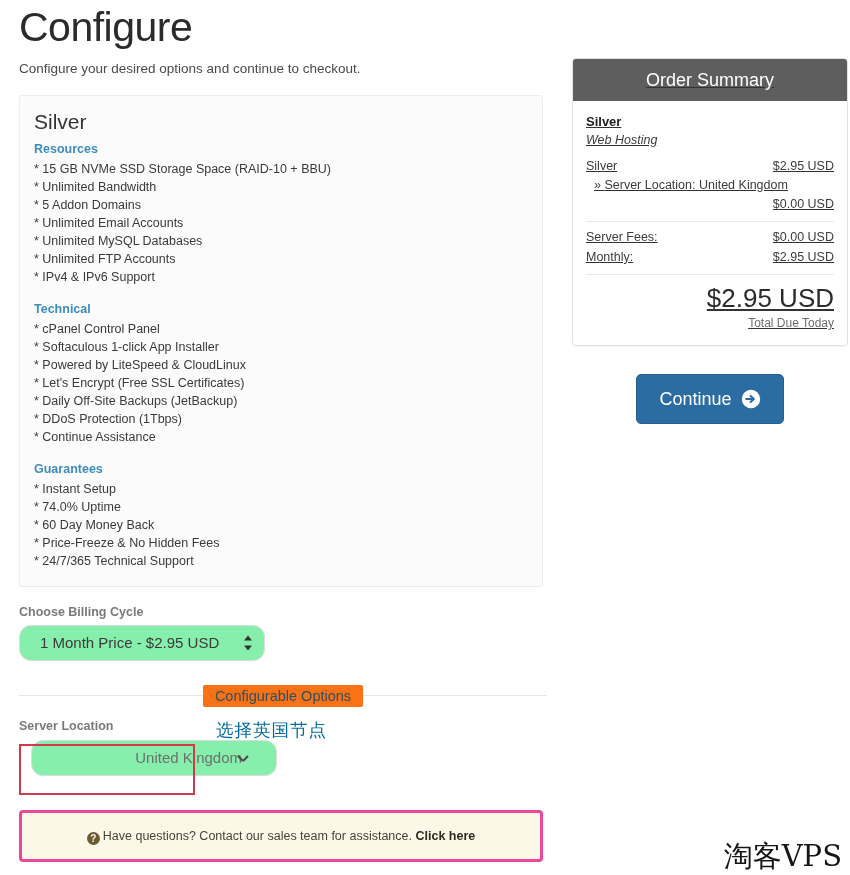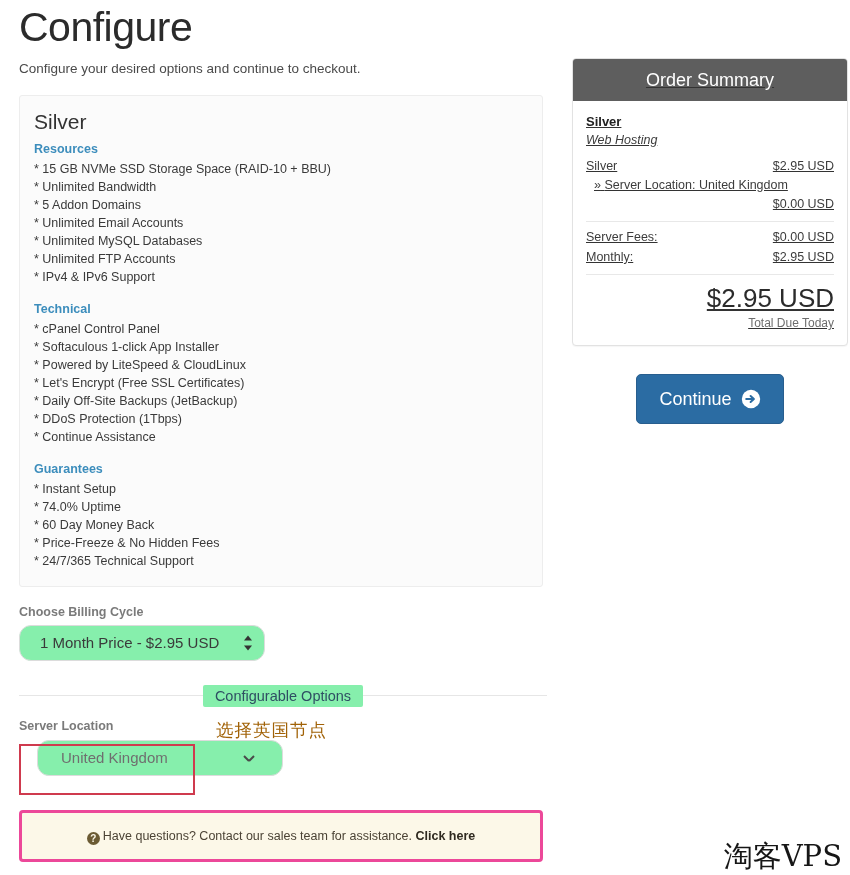--- a/index.html
+++ b/index.html
@@ -138,39 +138,40 @@
   }
   .cfg-divider:before {
     content: "";
     position: absolute;
     left: 0; right: 0; top: 10px;
     border-top: 1px solid #e6e6e6;
   }
   .cfg-divider .cfg-label {
     position: relative;
     display: inline-block;
-    background: #86efac;
+    background: #f97316;
     color: #2f4f63;
     font-size: 14.5px;
     line-height: 20px;
     padding: 1px 12px;
     border-radius: 2px;
   }
 
   
   .loc-block {
     margin-top: 13px;
     position: relative;
     height: 70px;
   }
   #location-select {
     width: 246px;
     position: absolute;
-    left: 18px;
+    left: 12px;
     top: 22px;
+    text-align: right;
   }
   #location-select .sel-text {
     font-size: 15px;
     color: #6f6f6f;
     padding-left: 15px;
   }
   .chevron-down {
     position: absolute;
     right: 28px;
     top: 50%;
@@ -197,21 +198,21 @@
     box-sizing: border-box;
     z-index: 6;
     pointer-events: none;
   }
   .annot-text {
     position: absolute;
     left: 216px;
     top: 718px;
     font-size: 17.5px;
     font-family: "DejaVu Sans", sans-serif;
-    color: #a16207;
+    color: #0369a1;
     letter-spacing: 1px;
     line-height: 24px;
     z-index: 6;
   }
 
   
   .notice {
     margin-top: 22px;
     width: 524px;
     box-sizing: border-box;

